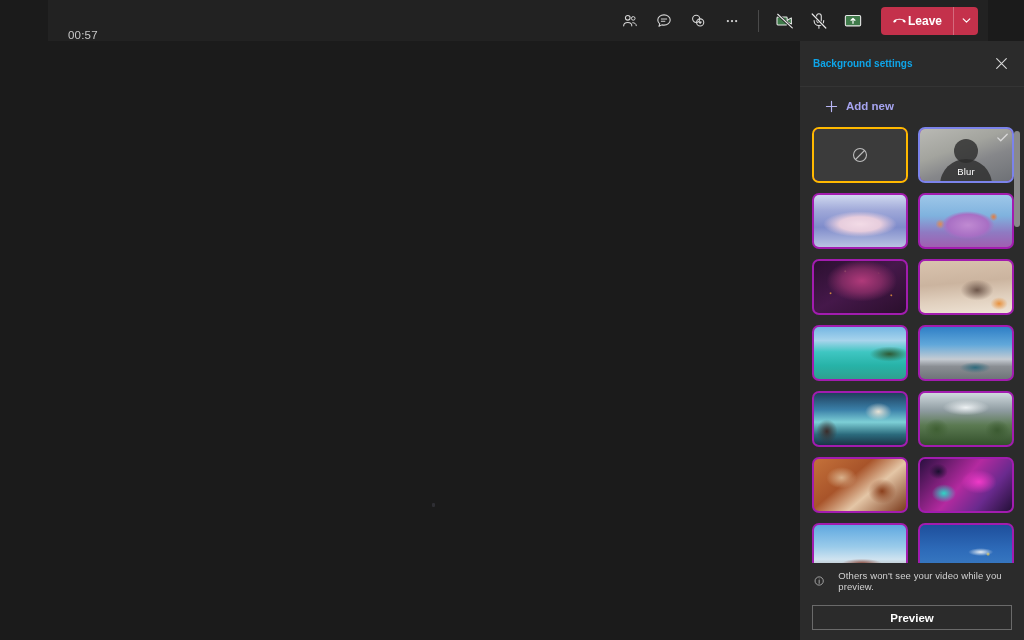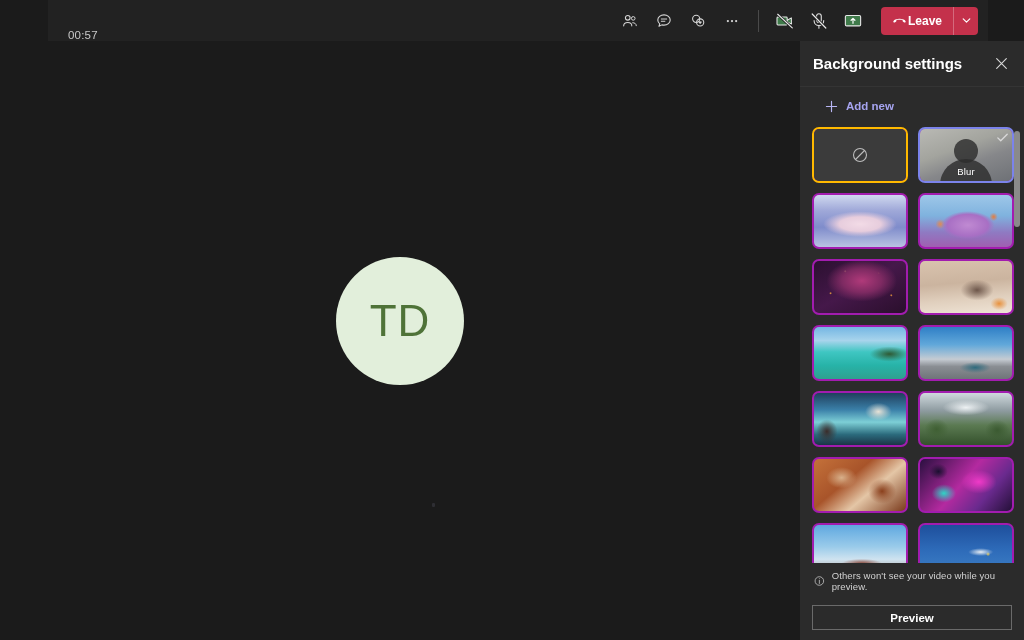--- a/index.html
+++ b/index.html
@@ -69,21 +69,21 @@
   .panel {
     position:absolute; top:41px; right:0; width:224px; height:599px;
     background:#2b2b2b;
     display:flex; flex-direction:column;
   }
   .panel-header {
     height:46px; display:flex; align-items:center;
     padding:0 10px 0 13px;
     border-bottom:1px solid #343434;
   }
-  .panel-title { font-size:15px; font-weight:700; color:#ffffff; }
+  .panel-title { font-size:10px; font-weight:700; color:#0ea5e9; }
   .panel-close {
     margin-left:auto; width:26px; height:26px; border-radius:4px;
     display:flex; align-items:center; justify-content:center; cursor:pointer;
   }
 
   .addnew-row {
     height:38px; display:flex; align-items:center; padding-left:11px;margin-left:11px;
   }
   .addnew {
     display:flex; align-items:center; gap:7px; cursor:pointer;
@@ -128,21 +128,21 @@
 
   .scrollbar {
     position:absolute; top:6px; right:4px; width:6px; height:96px;
     background:#8a8a8a; border-radius:3px; cursor:pointer;
   }
 
   .panel-footer {
     padding:0 12px 10px 12px; background:#2b2b2b;
   }
   .notice {
-    display:flex; align-items:center; gap:7px; padding:7px 0 8px 2px;
+    display:flex; align-items:center; gap:14px; padding:7px 0 8px 2px;
   }
   .notice-text { font-size:9.5px; color:#d2d2d2; letter-spacing:.1px; }
   .btn {
     display:flex; align-items:center; justify-content:center;
     height:25px; border-radius:0; font-size:11.5px; font-weight:600;
     cursor:pointer; margin-top:5px;
   }
   .btn-preview { background:#2b2b2b; border:1px solid #6a6a6a; color:#ffffff; }
   .btn-apply { background:#5b5fc7; color:#ffffff; height:26px; }
 
@@ -306,23 +306,20 @@
         <div class="leave-caret">
           <svg width="11" height="11" viewBox="0 0 12 12" fill="none">
             <path d="M2.4 4.3L6 7.8l3.6-3.5" stroke="#ffffff" stroke-width="1.3" stroke-linecap="round" stroke-linejoin="round"></path>
           </svg>
         </div>
       </div>
     </div>
   </div>
 
   <div class="stage">
-    <div class="avatar">
-      <span class="avatar-initials">TD</span>
-    </div>
     <div class="stage-dot"></div>
   </div>
 
   <div class="panel">
 
     <div class="panel-header">
       <div class="panel-title">Background settings</div>
       <div class="panel-close">
         <svg width="13" height="13" viewBox="0 0 14 14" fill="none">
           <path d="M1.8 1.8l10.4 10.4M12.2 1.8L1.8 12.2" stroke="#d8d8d8" stroke-width="1.2" stroke-linecap="round"></path>

